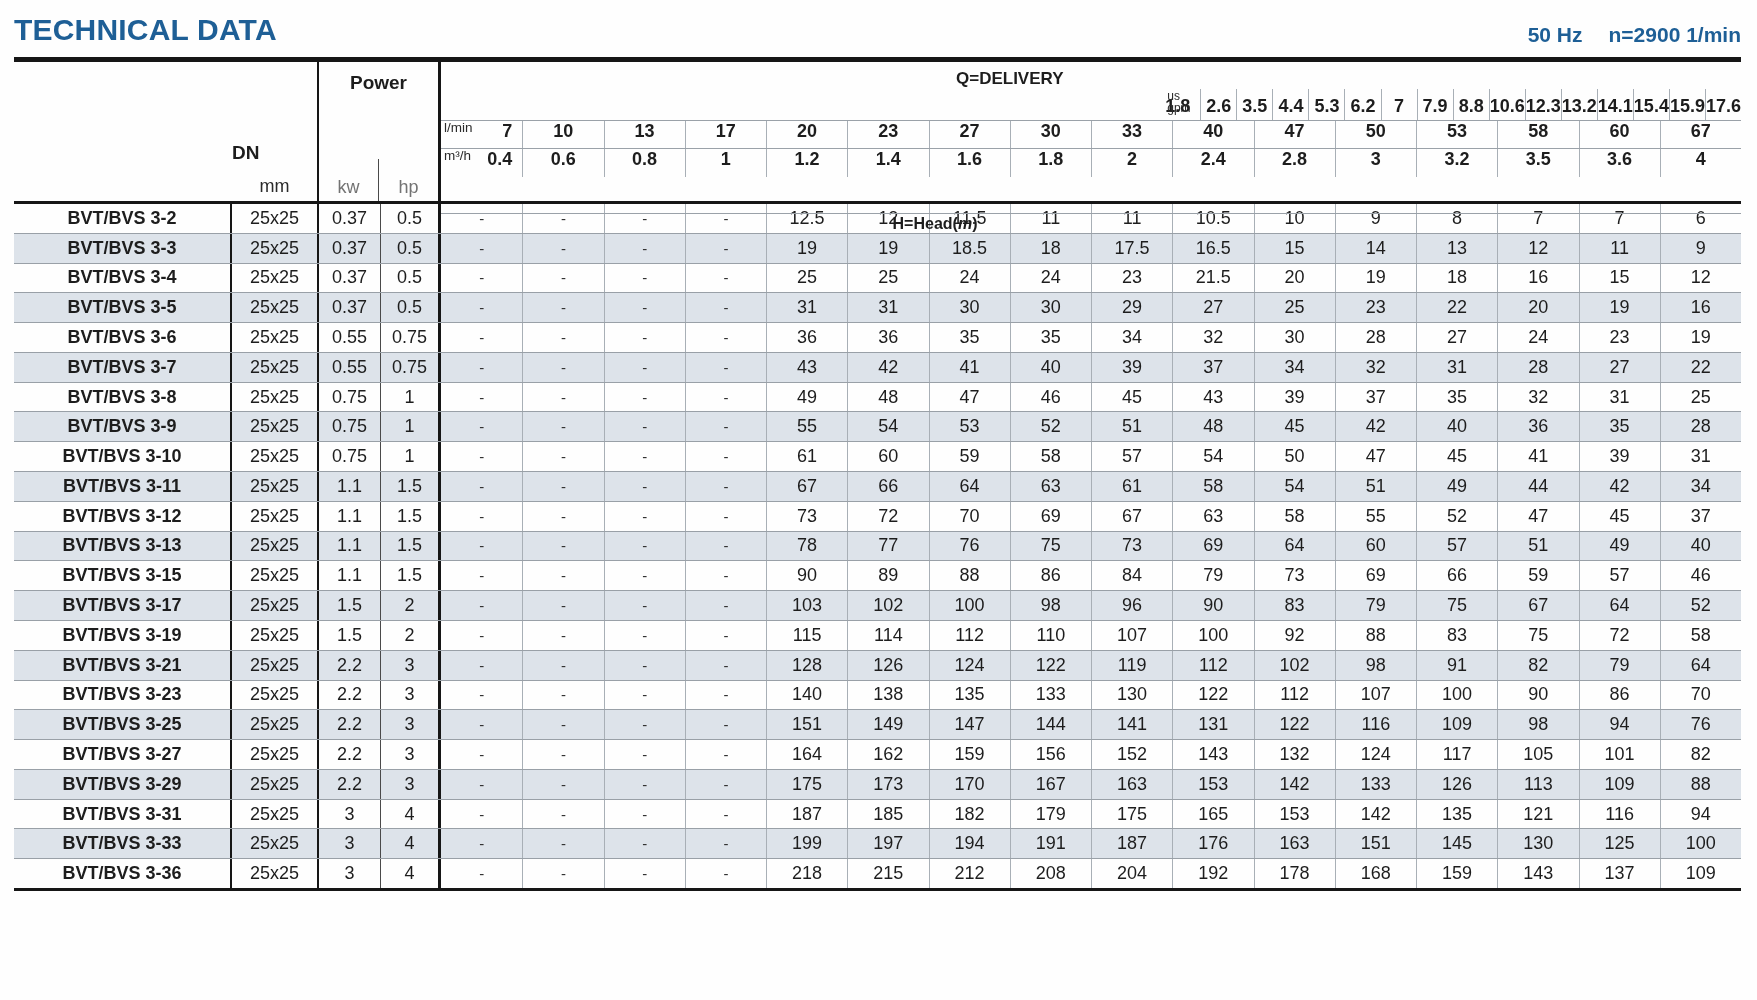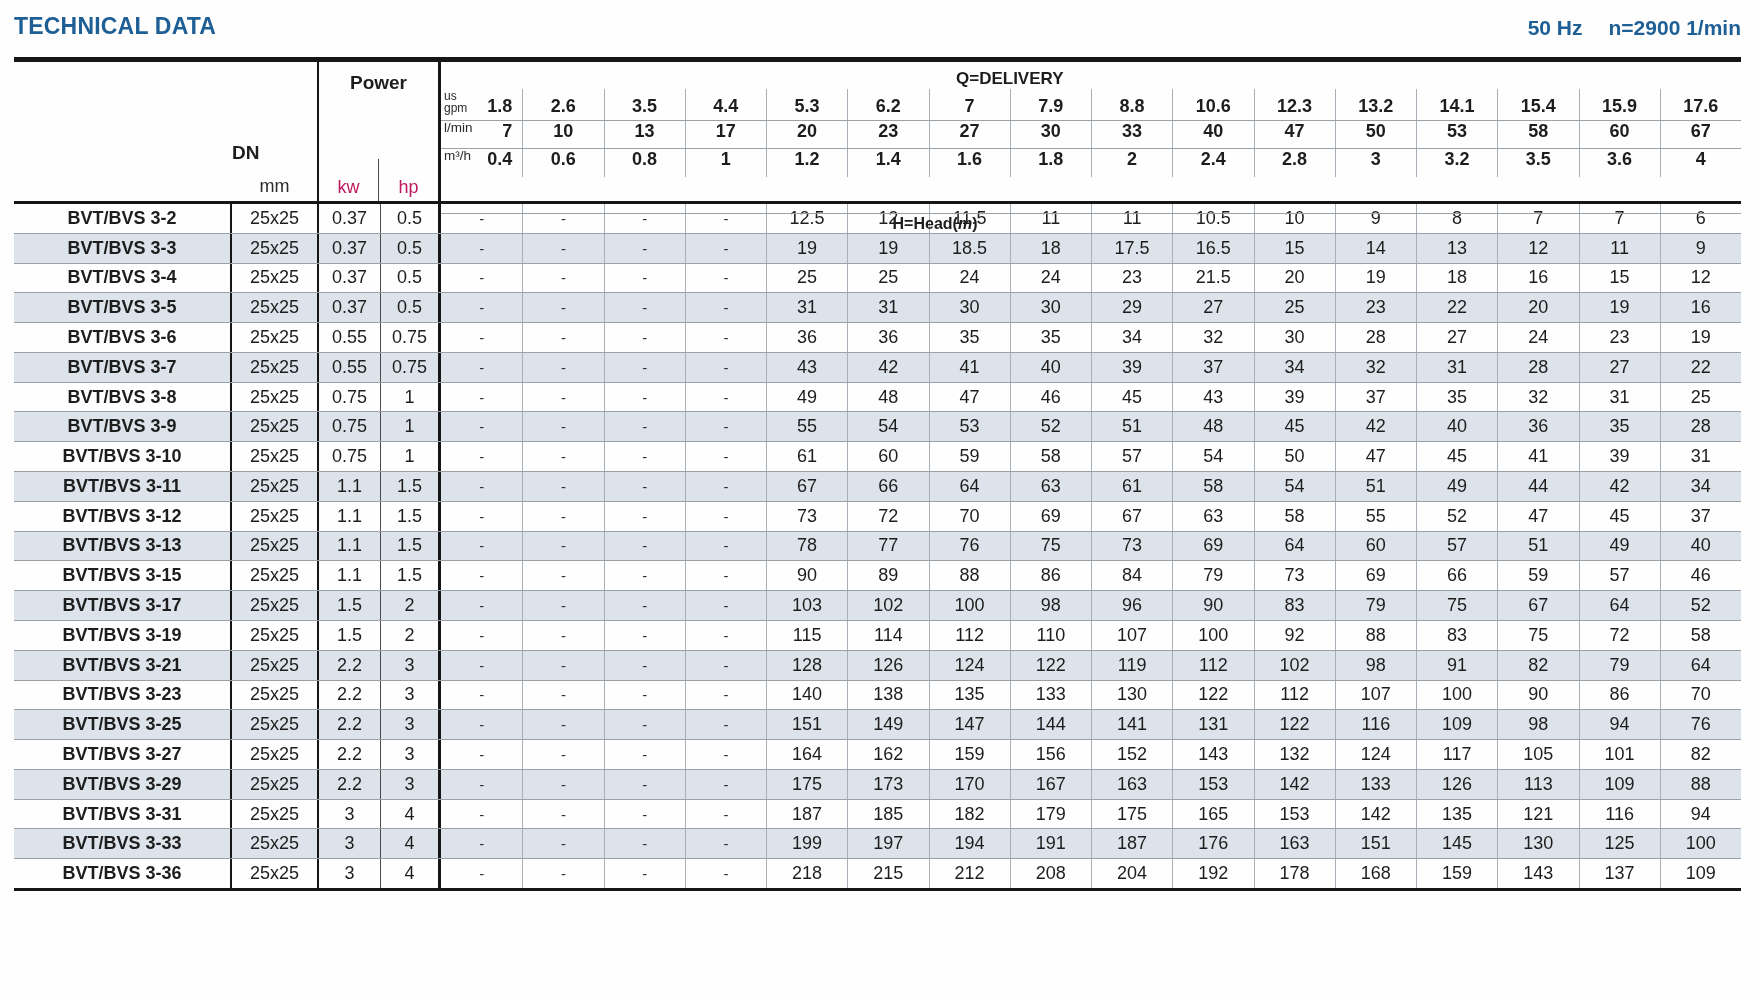--- a/index.html
+++ b/index.html
@@ -2,21 +2,21 @@
 <html style="--accent: #1e5f96; --shade: #dde3ea;"><head>
 <meta charset="utf-8">
 <style>
   * { margin:0; padding:0; box-sizing:border-box; }
   html,body { background:#ffffff; }
   body { font-family:"Liberation Sans", sans-serif; }
   .page { position:relative; width:1757px; height:1000px; background:#fefefe; overflow:hidden; }
 
   
   .topbar { position:absolute; left:14px; right:16px; top:13px; display:flex; justify-content:space-between; align-items:flex-end; }
-  .title { font-size:23px; font-weight:bold; color:var(--accent,#1e5f96); letter-spacing:.2px; }
+  .title { font-size:30px; font-weight:bold; color:var(--accent,#1e5f96); letter-spacing:.2px; }
   .topright { display:flex; gap:26px;text-align:right; }
   .topright span { font-size:21px; font-weight:bold; color:var(--accent,#1e5f96); }
 
   
   .tech-table { position:absolute; left:14px; top:57px; width:1727px;
     border-top:5px solid #161616; border-bottom:3px solid #161616; }
   .gridcols { display:grid; grid-template-columns:218px 87px 62px 60px repeat(16,1fr); }
 
   
   .thead { display:grid; grid-template-columns:218px 87px 62px 60px repeat(16,1fr);
@@ -25,24 +25,24 @@
     font-size:19px; font-weight:bold; color:#1d1d1d; border-right:2px solid #161616; }
   .dn-head { grid-column:2; grid-row:1/5; display:flex; flex-direction:row; align-items:center;
     border-right:2px solid #161616; }
   .dn-head .dn-lab { margin-top:42px; font-size:19px; font-weight:bold; color:#1d1d1d; }
   .dn-head .dn-unit { margin-top:auto; padding-bottom:4px; font-size:18px; color:#2a2a2a; }
   .power-head { grid-column:3/5; grid-row:1/5; display:flex; flex-direction:column;
     border-right:3px solid #161616; }
   .power-lab { text-align:center; padding-top:10px; font-size:19px; font-weight:bold; color:#1d1d1d; }
   .power-bottom { margin-top:auto; display:flex; height:42px; }
   .power-bottom .half { flex:1; display:flex; align-items:flex-end; justify-content:center;
-    padding-bottom:3px; font-size:18px; color:#be185d; }
+    padding-bottom:3px; font-size:18px; color:#737373; }
   .power-bottom .half.hp { border-left:1px solid #4a4a4a; }
 
-  .gpm-band { grid-column:5/21; grid-row:1; position:relative; display:flex; flex-direction:column; justify-content:flex-end; }
+  .gpm-band { grid-column:5/21; grid-row:1; position:relative; display:flex; flex-direction:column; justify-content:flex-end;align-items:flex-end; }
   .q-label { position:absolute; top:7px; left:43.75%; transform:translateX(-50%);
     font-size:17px; font-weight:bold; color:#1d1d1d; white-space:nowrap; }
   .gpm-cells { display:grid; grid-template-columns:repeat(16,1fr); height:31px; }
   .lmin-row, .m3h-row { grid-column:5/21; display:grid; grid-template-columns:repeat(16,1fr);
     border-top:1px solid #9aa1a8; }
   .lmin-row { grid-row:2; } .m3h-row { grid-row:3; }
   .ucell { display:flex; justify-content:center;
     font-size:18px; font-weight:bold; color:#1d1d1d; }
   .ucell + .ucell { border-left:1px solid #a8afb6; }
   .ucell.first { justify-content:flex-end; padding-right:10px; position:relative; }

